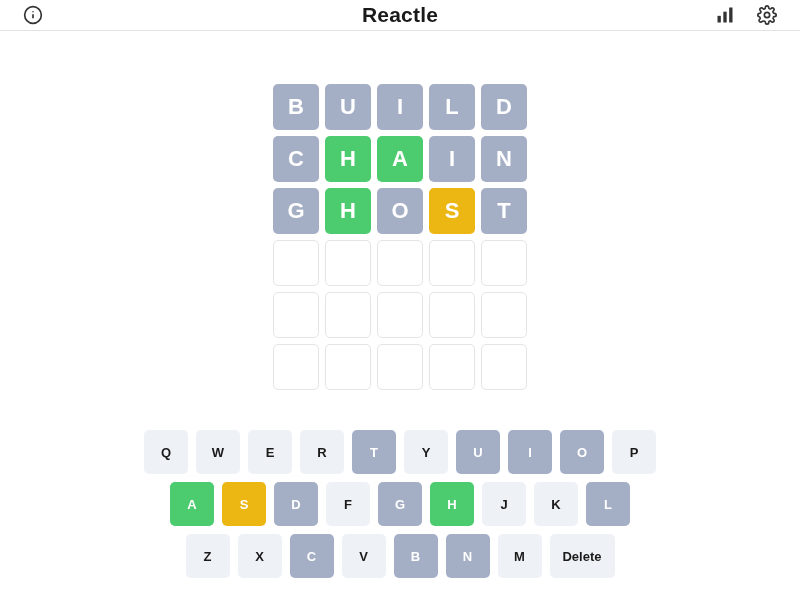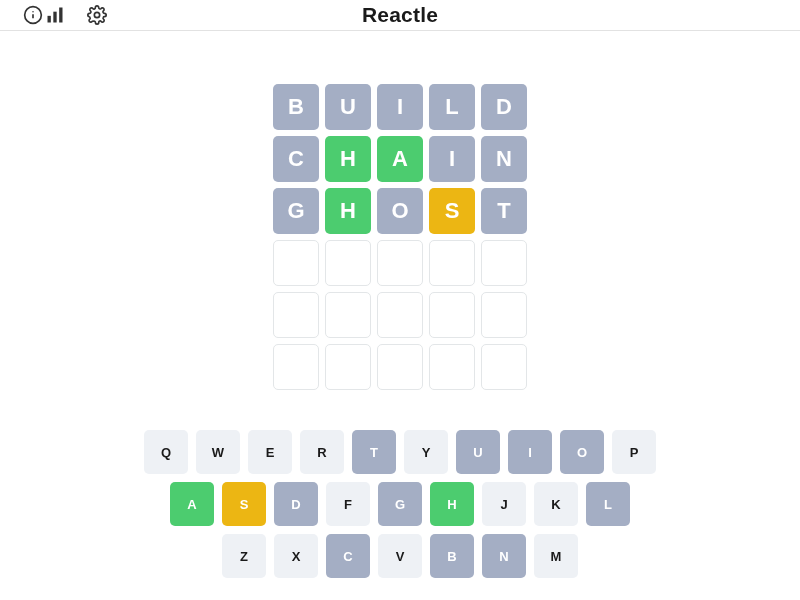--- a/index.html
+++ b/index.html
@@ -18,21 +18,21 @@
     display: flex;
     flex-direction: column;
     position: relative;
   }
 
   
   .header {
     height: 30px;
     display: flex;
     align-items: center;
-    justify-content: flex-start;
+    justify-content: space-between;
     padding: 0 22px;
     position: relative;
   }
   .header-title {
     position: absolute;
     left: 0; right: 0;
     text-align: center;
     font-size: 21px;
     font-weight: bold;
     color: #1a1a1a;
@@ -239,16 +239,17 @@
         <div class="key absent">L</div>
       </div>
       <div class="kb-row">
         <div class="key">Z</div>
         <div class="key">X</div>
         <div class="key absent">C</div>
         <div class="key">V</div>
         <div class="key absent">B</div>
         <div class="key absent">N</div>
         <div class="key">M</div>
+        <div class="key wide">Delete</div>
       </div>
     </div>
 
 </div>
 
 </body></html>

